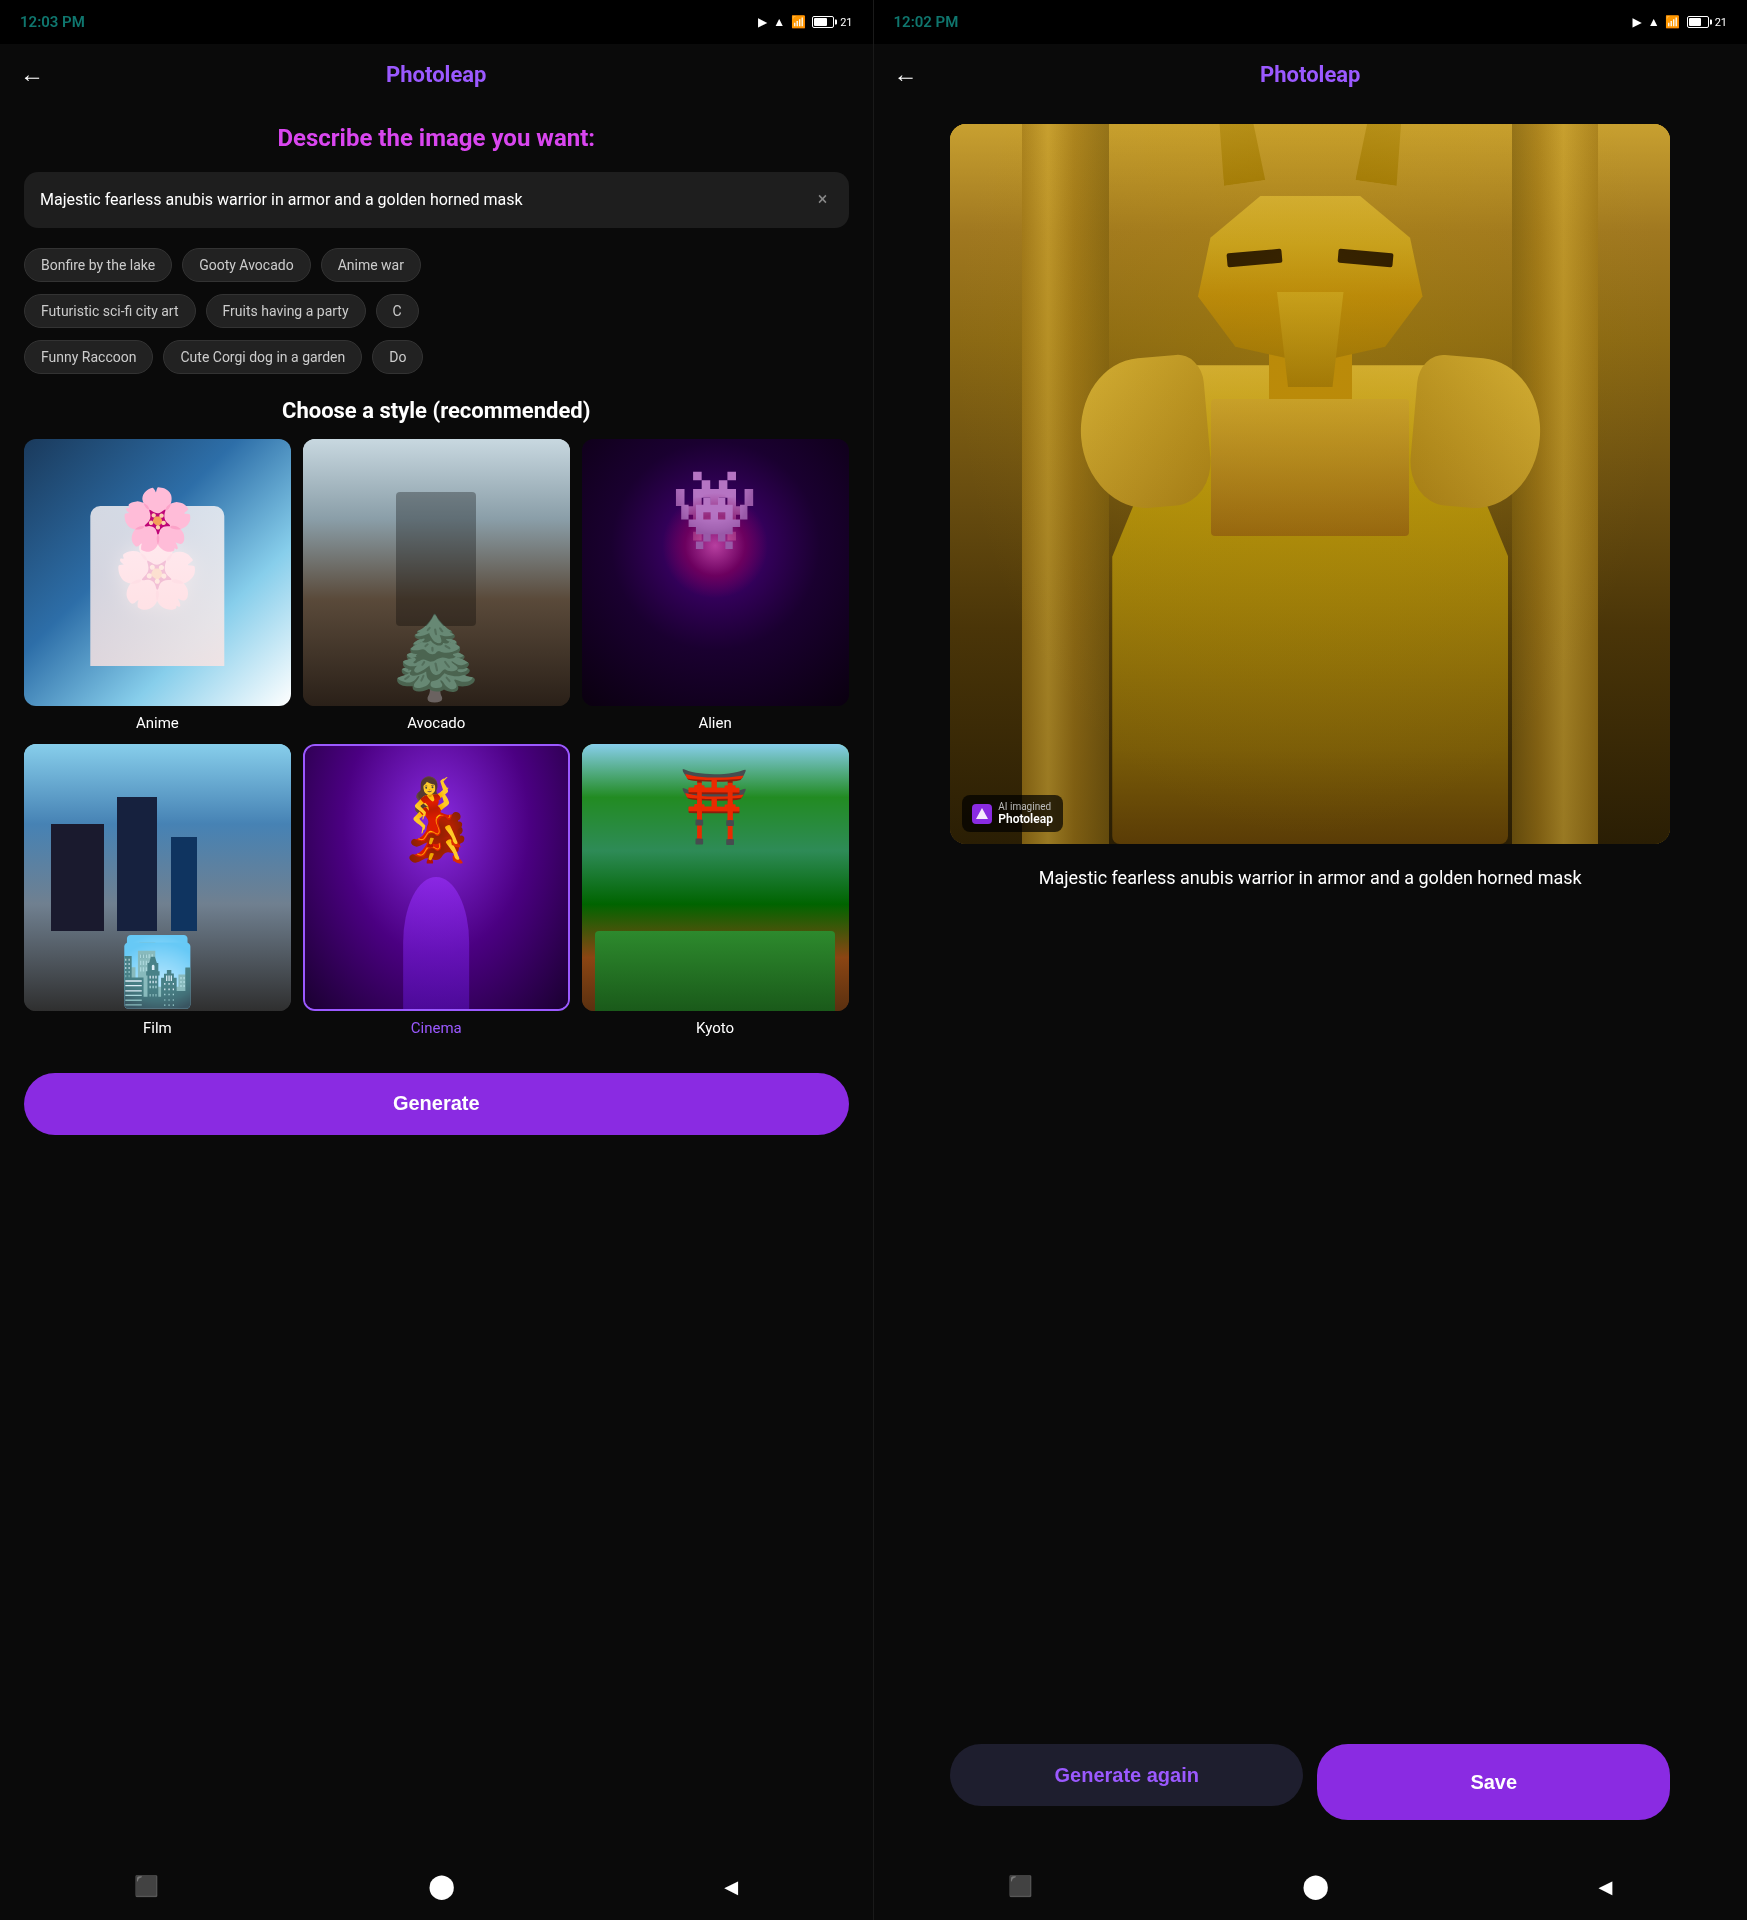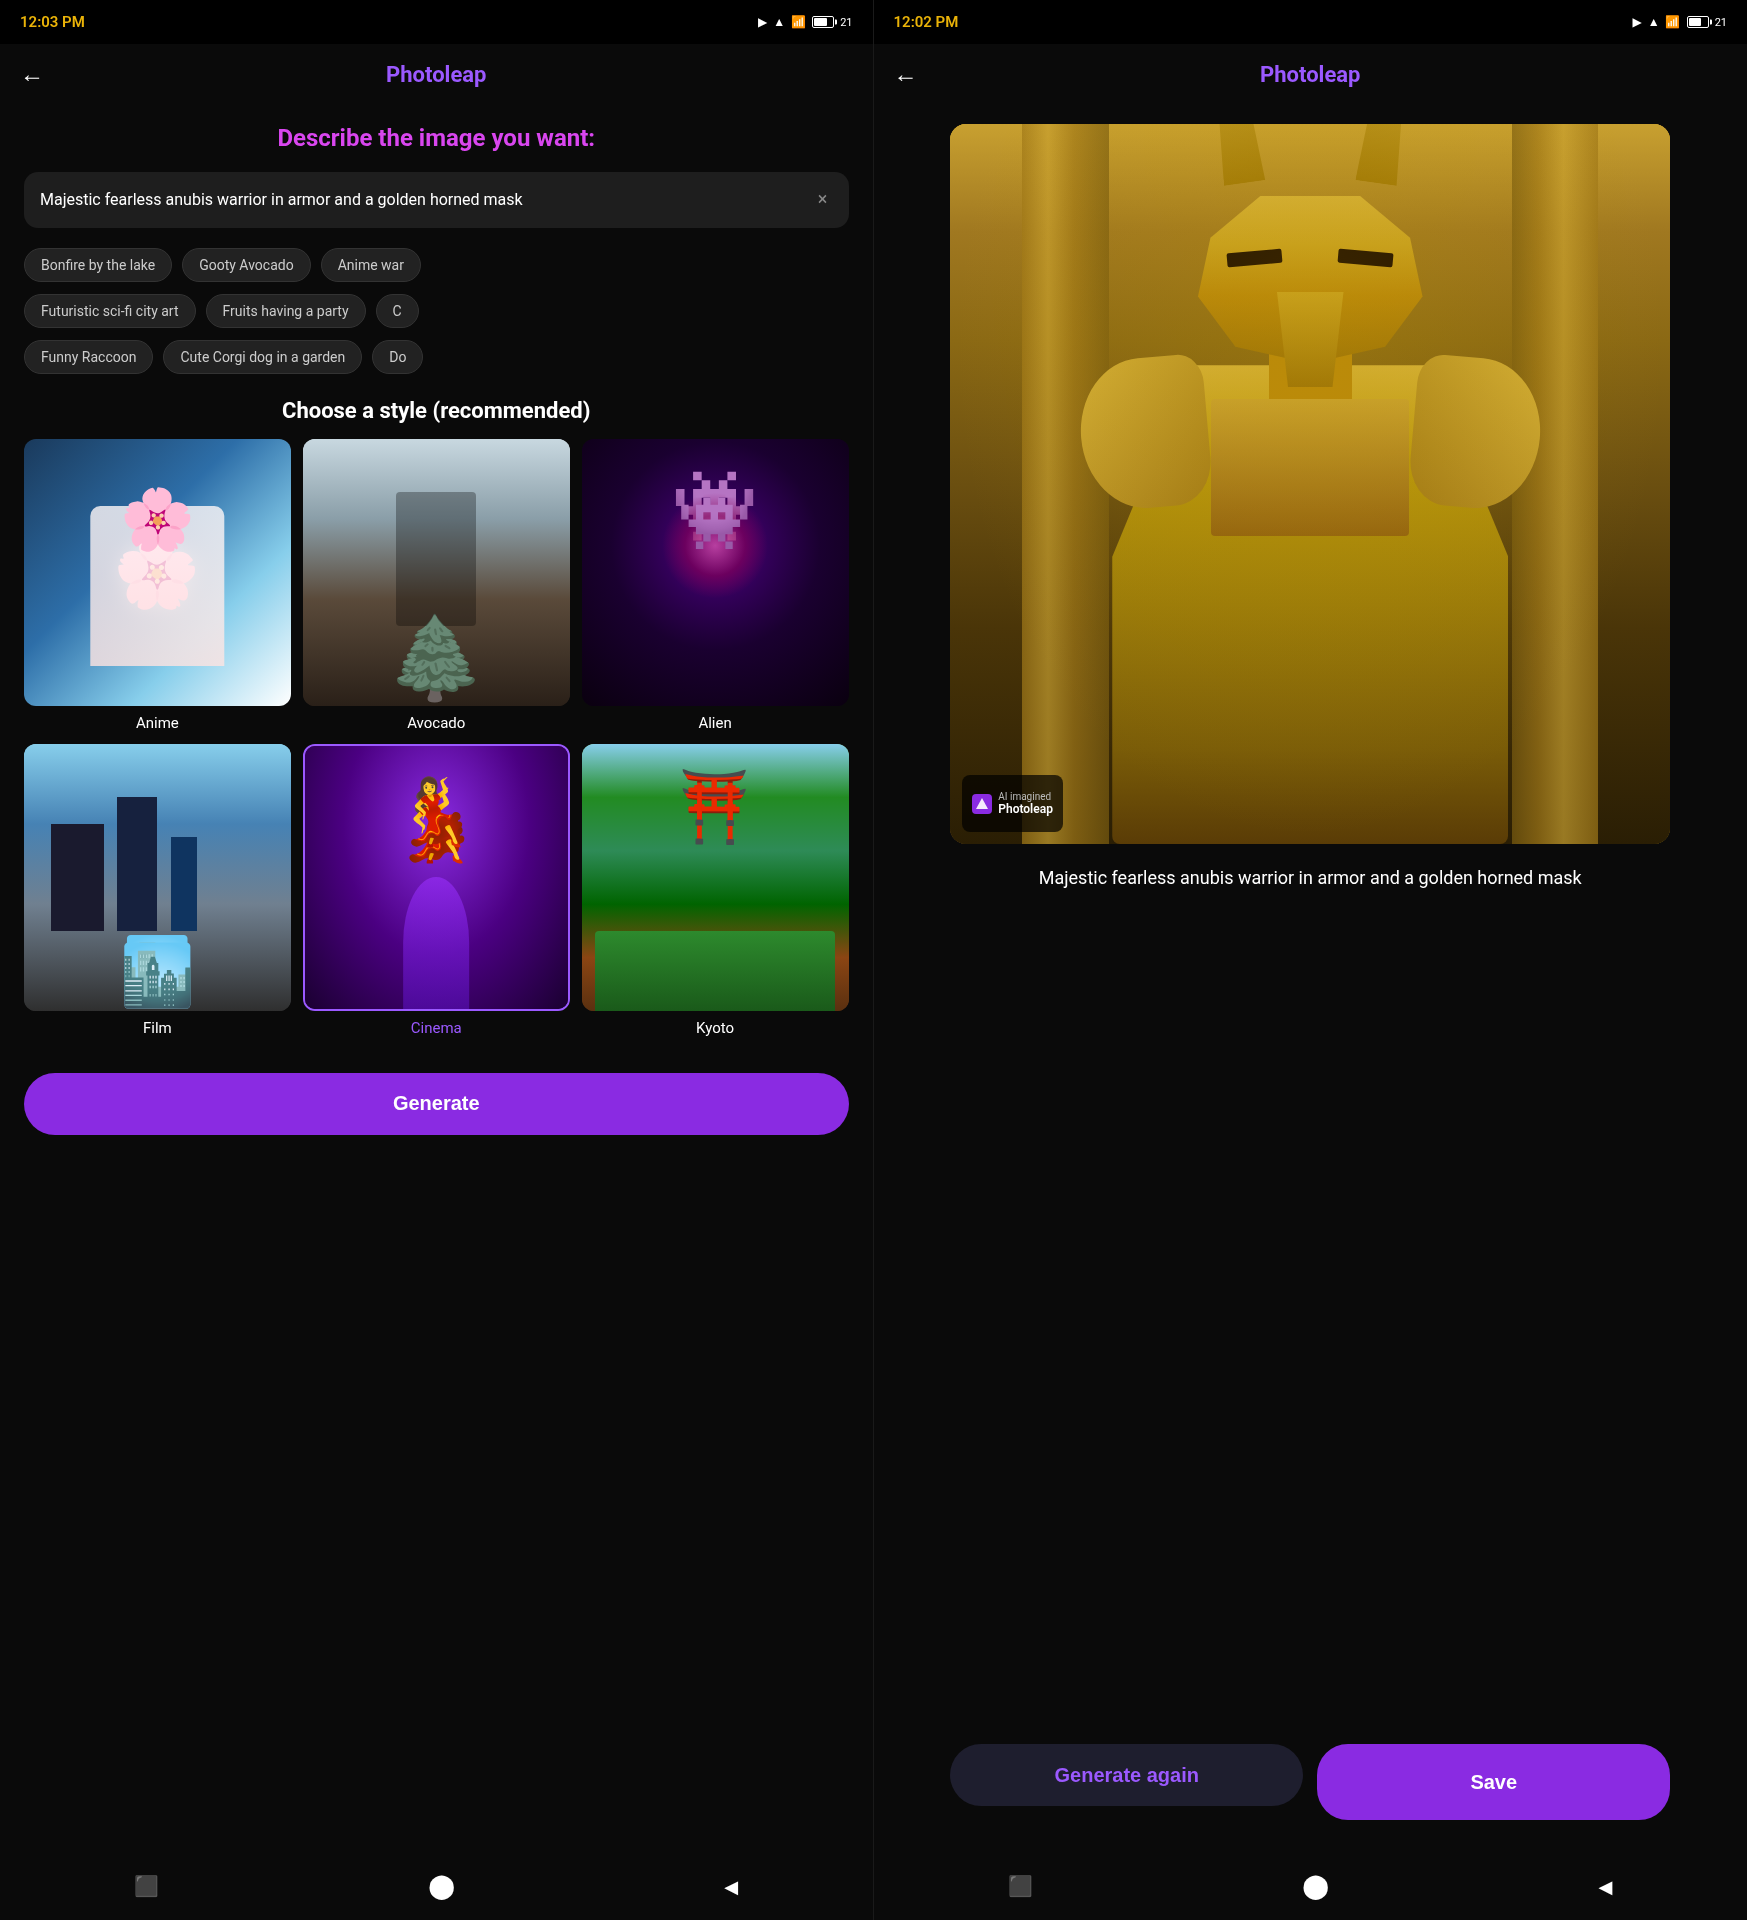--- a/index.html
+++ b/index.html
@@ -27,21 +27,21 @@
     .status-bar {
       height: 44px;
       background: #000;
       display: flex;
       align-items: center;
       justify-content: space-between;
       padding: 0 20px;
       flex-shrink: 0;
     }
     .status-time {
-      color: #eab308;
+      color: #0f766e;
       font-size: 15px;
       font-weight: 600;
     }
     .status-icons {
       display: flex;
       align-items: center;
       gap: 6px;
       color: #fff;
       font-size: 12px;
     }
@@ -348,21 +348,21 @@
       background: linear-gradient(180deg, #c4a020 0%, #b8860b 15%, #8b6914 30%, #6b4f10 50%, #4a3508 70%, #2a1e04 100%);
     }
 
     
     .watermark {
       position: absolute;
       bottom: 12px;
       left: 12px;
       background: rgba(0,0,0,0.7);
       border-radius: 8px;
-      padding: 16px 10px;
+      padding: 6px 10px;
       display: flex;
       align-items: center;
       gap: 6px;
     }
     .watermark-logo {
       width: 20px;
       height: 20px;
       background: #8a2be2;
       border-radius: 4px;
       display: flex;

